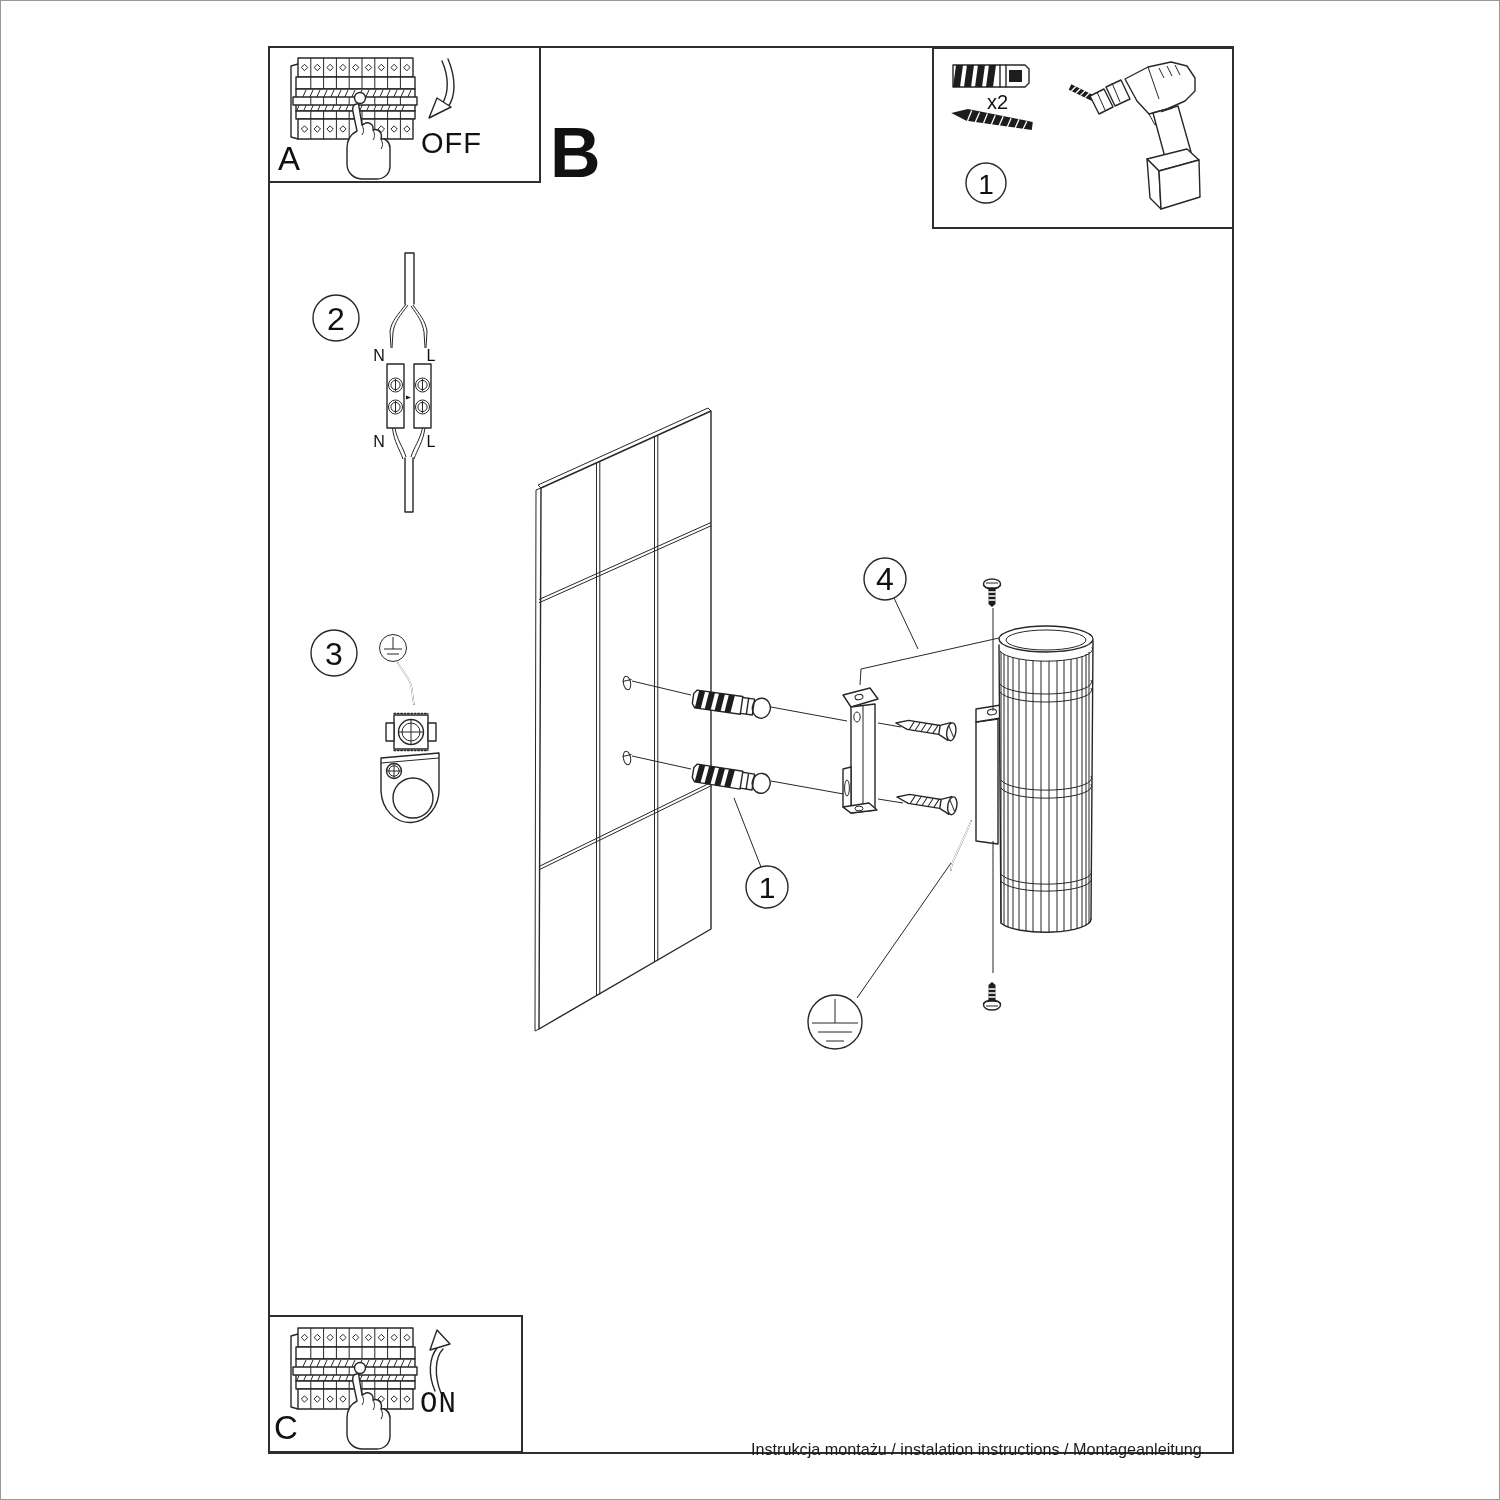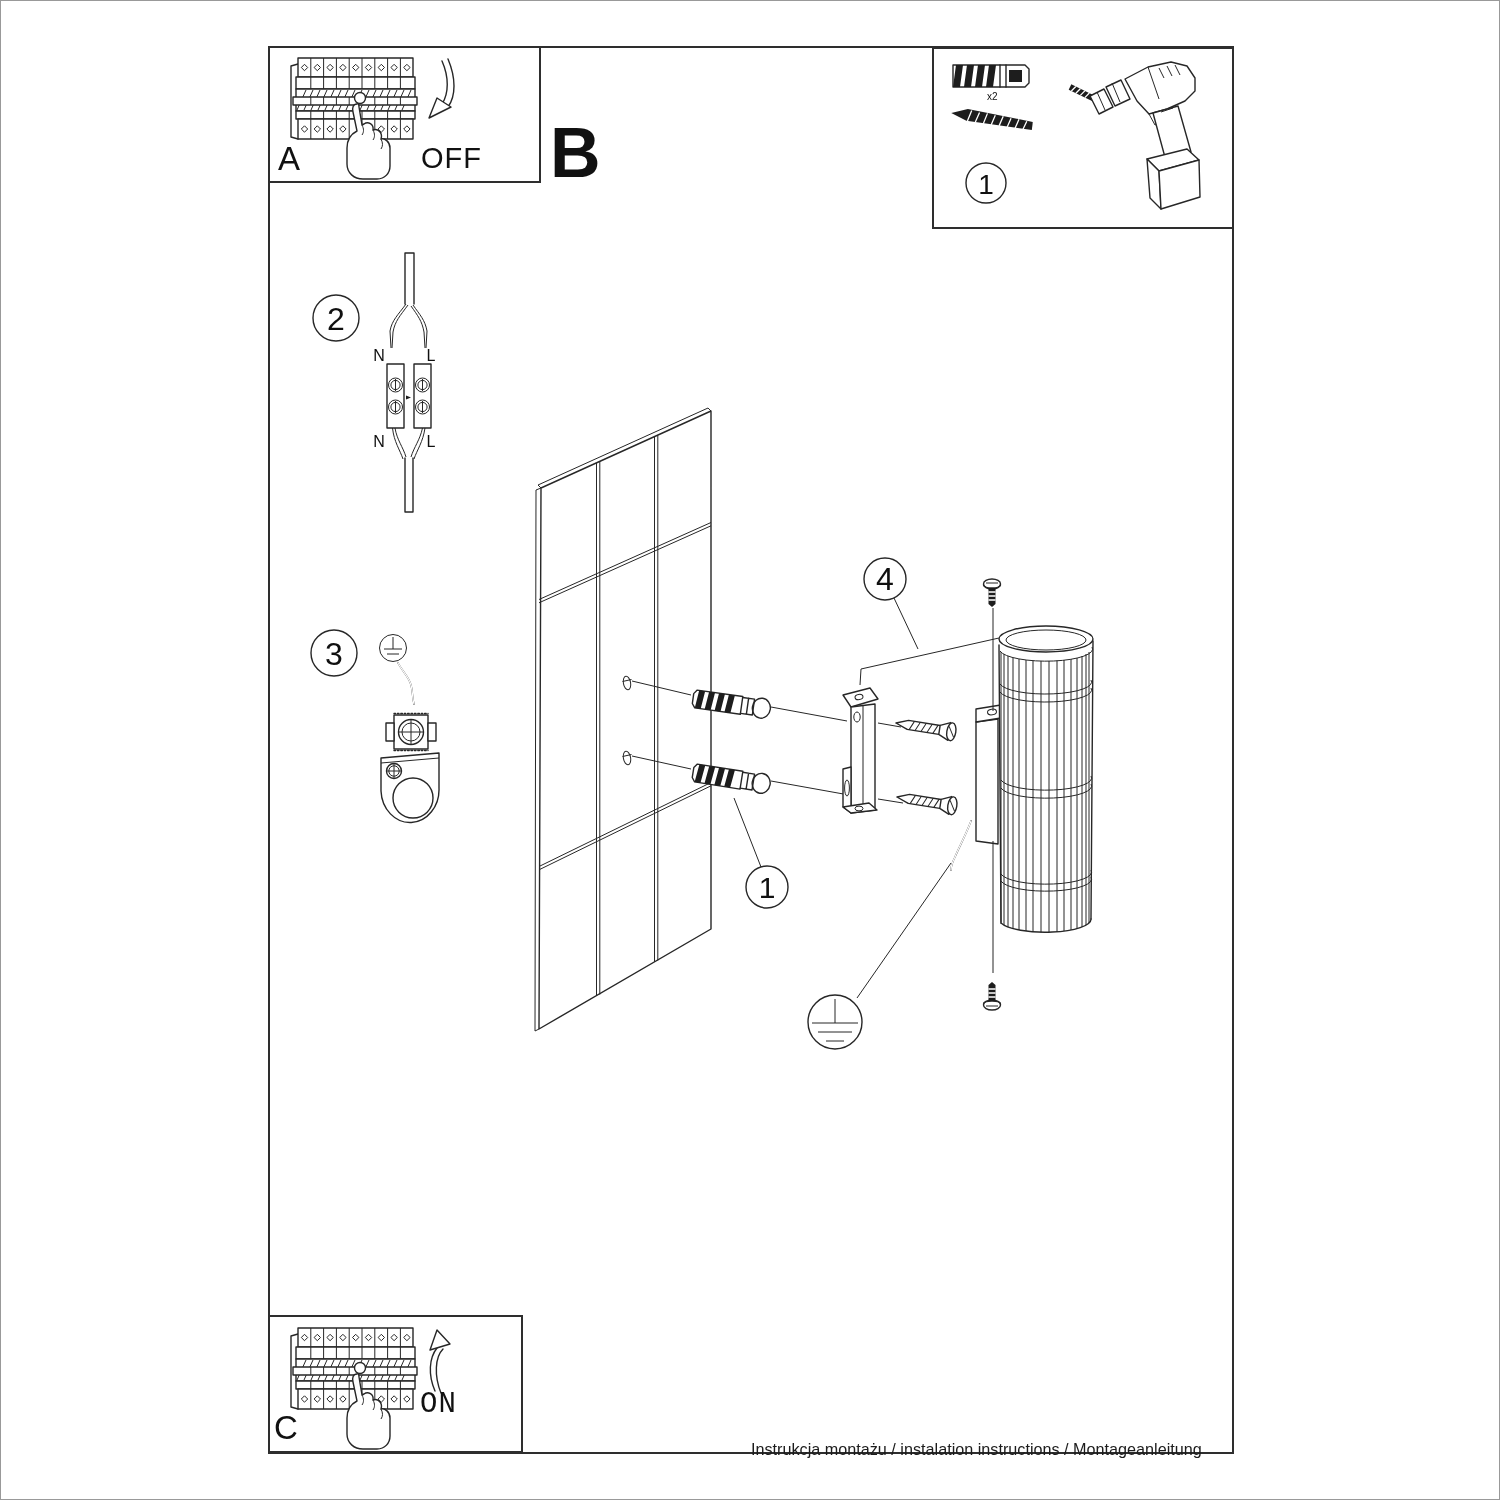--- a/index.html
+++ b/index.html
@@ -10,21 +10,21 @@
   .ln{stroke:#272727;fill:none;stroke-width:1.4;stroke-linecap:round;stroke-linejoin:round;}
   .lnf{stroke:#272727;fill:#fff;stroke-width:1.4;stroke-linejoin:round;}
   .thin{stroke:#272727;fill:none;stroke-width:1;}
   .dark{fill:#1d1d1d;stroke:none;}
   .wht{stroke:#fff;fill:none;stroke-width:1.3;}
   text.num{font-family:"Liberation Sans",sans-serif;font-size:32px;fill:#101010;text-anchor:middle;}
   text.lbl{font-family:"Liberation Sans",sans-serif;font-size:16px;fill:#101010;text-anchor:middle;}
   .letter{font-size:33px;}
   .state{font-size:29px;letter-spacing:1px;}
   .bigB{font-size:70px;font-weight:700;}
-  .x2{font-size:10px;}
+  .x2{font-size:20px;}
   .footer{font-size:16.2px;line-height:22.5px;color:#1c1c1c;}
 </style>
 </head>
 <body>
 
 <div class="page">
 
   <div class="box" style="left:267px;top:45px;width:966px;height:1408px;"></div>
   <div class="box" style="left:267px;top:45px;width:273px;height:137px;"></div>
   <div class="box" style="left:931px;top:46px;width:302px;height:182px;"></div>
@@ -253,21 +253,21 @@
     </g>
 
     <g>
       <circle class="lnf" cx="834" cy="1021" r="27"></circle>
       <path class="thin" d="M834,998 V1022 M811,1022 H857 M817,1031 H851 M825,1040 H843"></path>
       <path class="thin" d="M856,997 L950,862"></path>
     </g>
   </svg>
 
   <div class="txt letter" style="left:277px;top:139px;">A</div>
-  <div class="txt state" style="left:420px;top:141px;">OFF</div>
+  <div class="txt state" style="left:420px;top:126px;">OFF</div>
   <div class="txt bigB" style="left:549px;top:112px;">B</div>
   <div class="txt x2" style="left:986px;top:90px;">x2</div>
   <div class="txt letter" style="left:273px;top:1408px;">C</div>
   <div class="txt state" style="left:419px;top:1387px;font-family:Liberation Mono, monospace;">ON</div>
 
   <div class="txt footer" style="left:750px;top:1392px;">
     <div>Instrukcja montażu / instalation instructions / Montageanleitung</div>
     
   </div>
 

